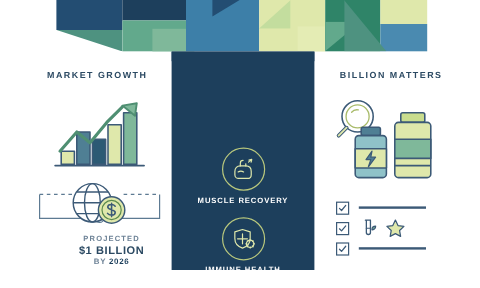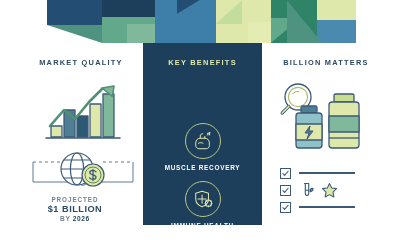--- a/index.html
+++ b/index.html
@@ -39,21 +39,21 @@
     font-weight:700;color:#ffffff;
   }
   #benefit-0{left:0;top:80px;}
   #benefit-1{left:0;top:138px;}
   #benefit-2{left:0;top:188px;}
 
   
   #chart-icon{position:absolute;left:34px;top:82px;width:95px;height:62px;}
   #globe-icon{position:absolute;left:45px;top:148px;width:76px;height:44px;}
   #dash-bracket{position:absolute;left:31px;top:158px;width:104px;height:32px;}
-  .proj{position:absolute;left:16px;width:118px;text-align:center;color:#2c4a63;}
+  .proj{position:absolute;left:34px;width:118px;text-align:center;color:#2c4a63;}
   #proj-0{top:196px;font-size:6.3px;letter-spacing:0.95px;font-weight:700;color:#6d8296;}
   #proj-1{top:204px;font-size:9.2px;letter-spacing:0.5px;font-weight:700;}
   #proj-2{top:215px;font-size:6.6px;letter-spacing:0.6px;font-weight:700;color:#6d8296;}
   #proj-2 b{color:#1d3f5c;}
 
   
   #bottles{position:absolute;left:272px;top:78px;width:112px;height:76px;}
   #checklist{position:absolute;left:280px;top:166px;width:104px;height:52px;}
   .chk-row{position:absolute;left:0;height:14px;display:flex;align-items:center;}
   #chk-0{top:0;}
@@ -122,22 +122,21 @@
           <path d="M5 8.5h4.6M5 12.2h4.6M5 15.8h3.4"></path>
           <path d="M16.5 8.6h2.6M16.5 11.6h2.6"></path>
           <path d="M7.8 18.8c-1.4 0-2.6 1-2.6 2.2"></path>
           <path d="M10.3 20.6c1.6.6 3.4.5 4.8-.4"></path>
         </svg>
       </div>
       <div class="blabel"></div>
     </div>
   </div>
 
-  <div class="col-head" id="head-left">MARKET QUALITY</div>
-  <div class="col-head" id="head-mid">KEY BENEFITS</div>
+  <div class="col-head" id="head-left">MARKET GROWTH</div>
   <div class="col-head" id="head-right">BILLION MATTERS</div>
 
   <svg id="chart-icon" viewBox="0 0 95 62">
     <g stroke="#3c5a77" stroke-width="1.3" stroke-linejoin="round" stroke-linecap="round">
       <rect x="17" y="44" width="11" height="11" fill="#dfe8ab"></rect>
       <rect x="30" y="28" width="11" height="27" fill="#4f7f94"></rect>
       <rect x="43" y="34" width="11" height="21" fill="#2c5a74"></rect>
       <rect x="56" y="22" width="11" height="33" fill="#dfe8ab"></rect>
       <rect x="69" y="12" width="11" height="43" fill="#7fb89a"></rect>
       <path d="M12 56h74" stroke-width="1.6"></path>

